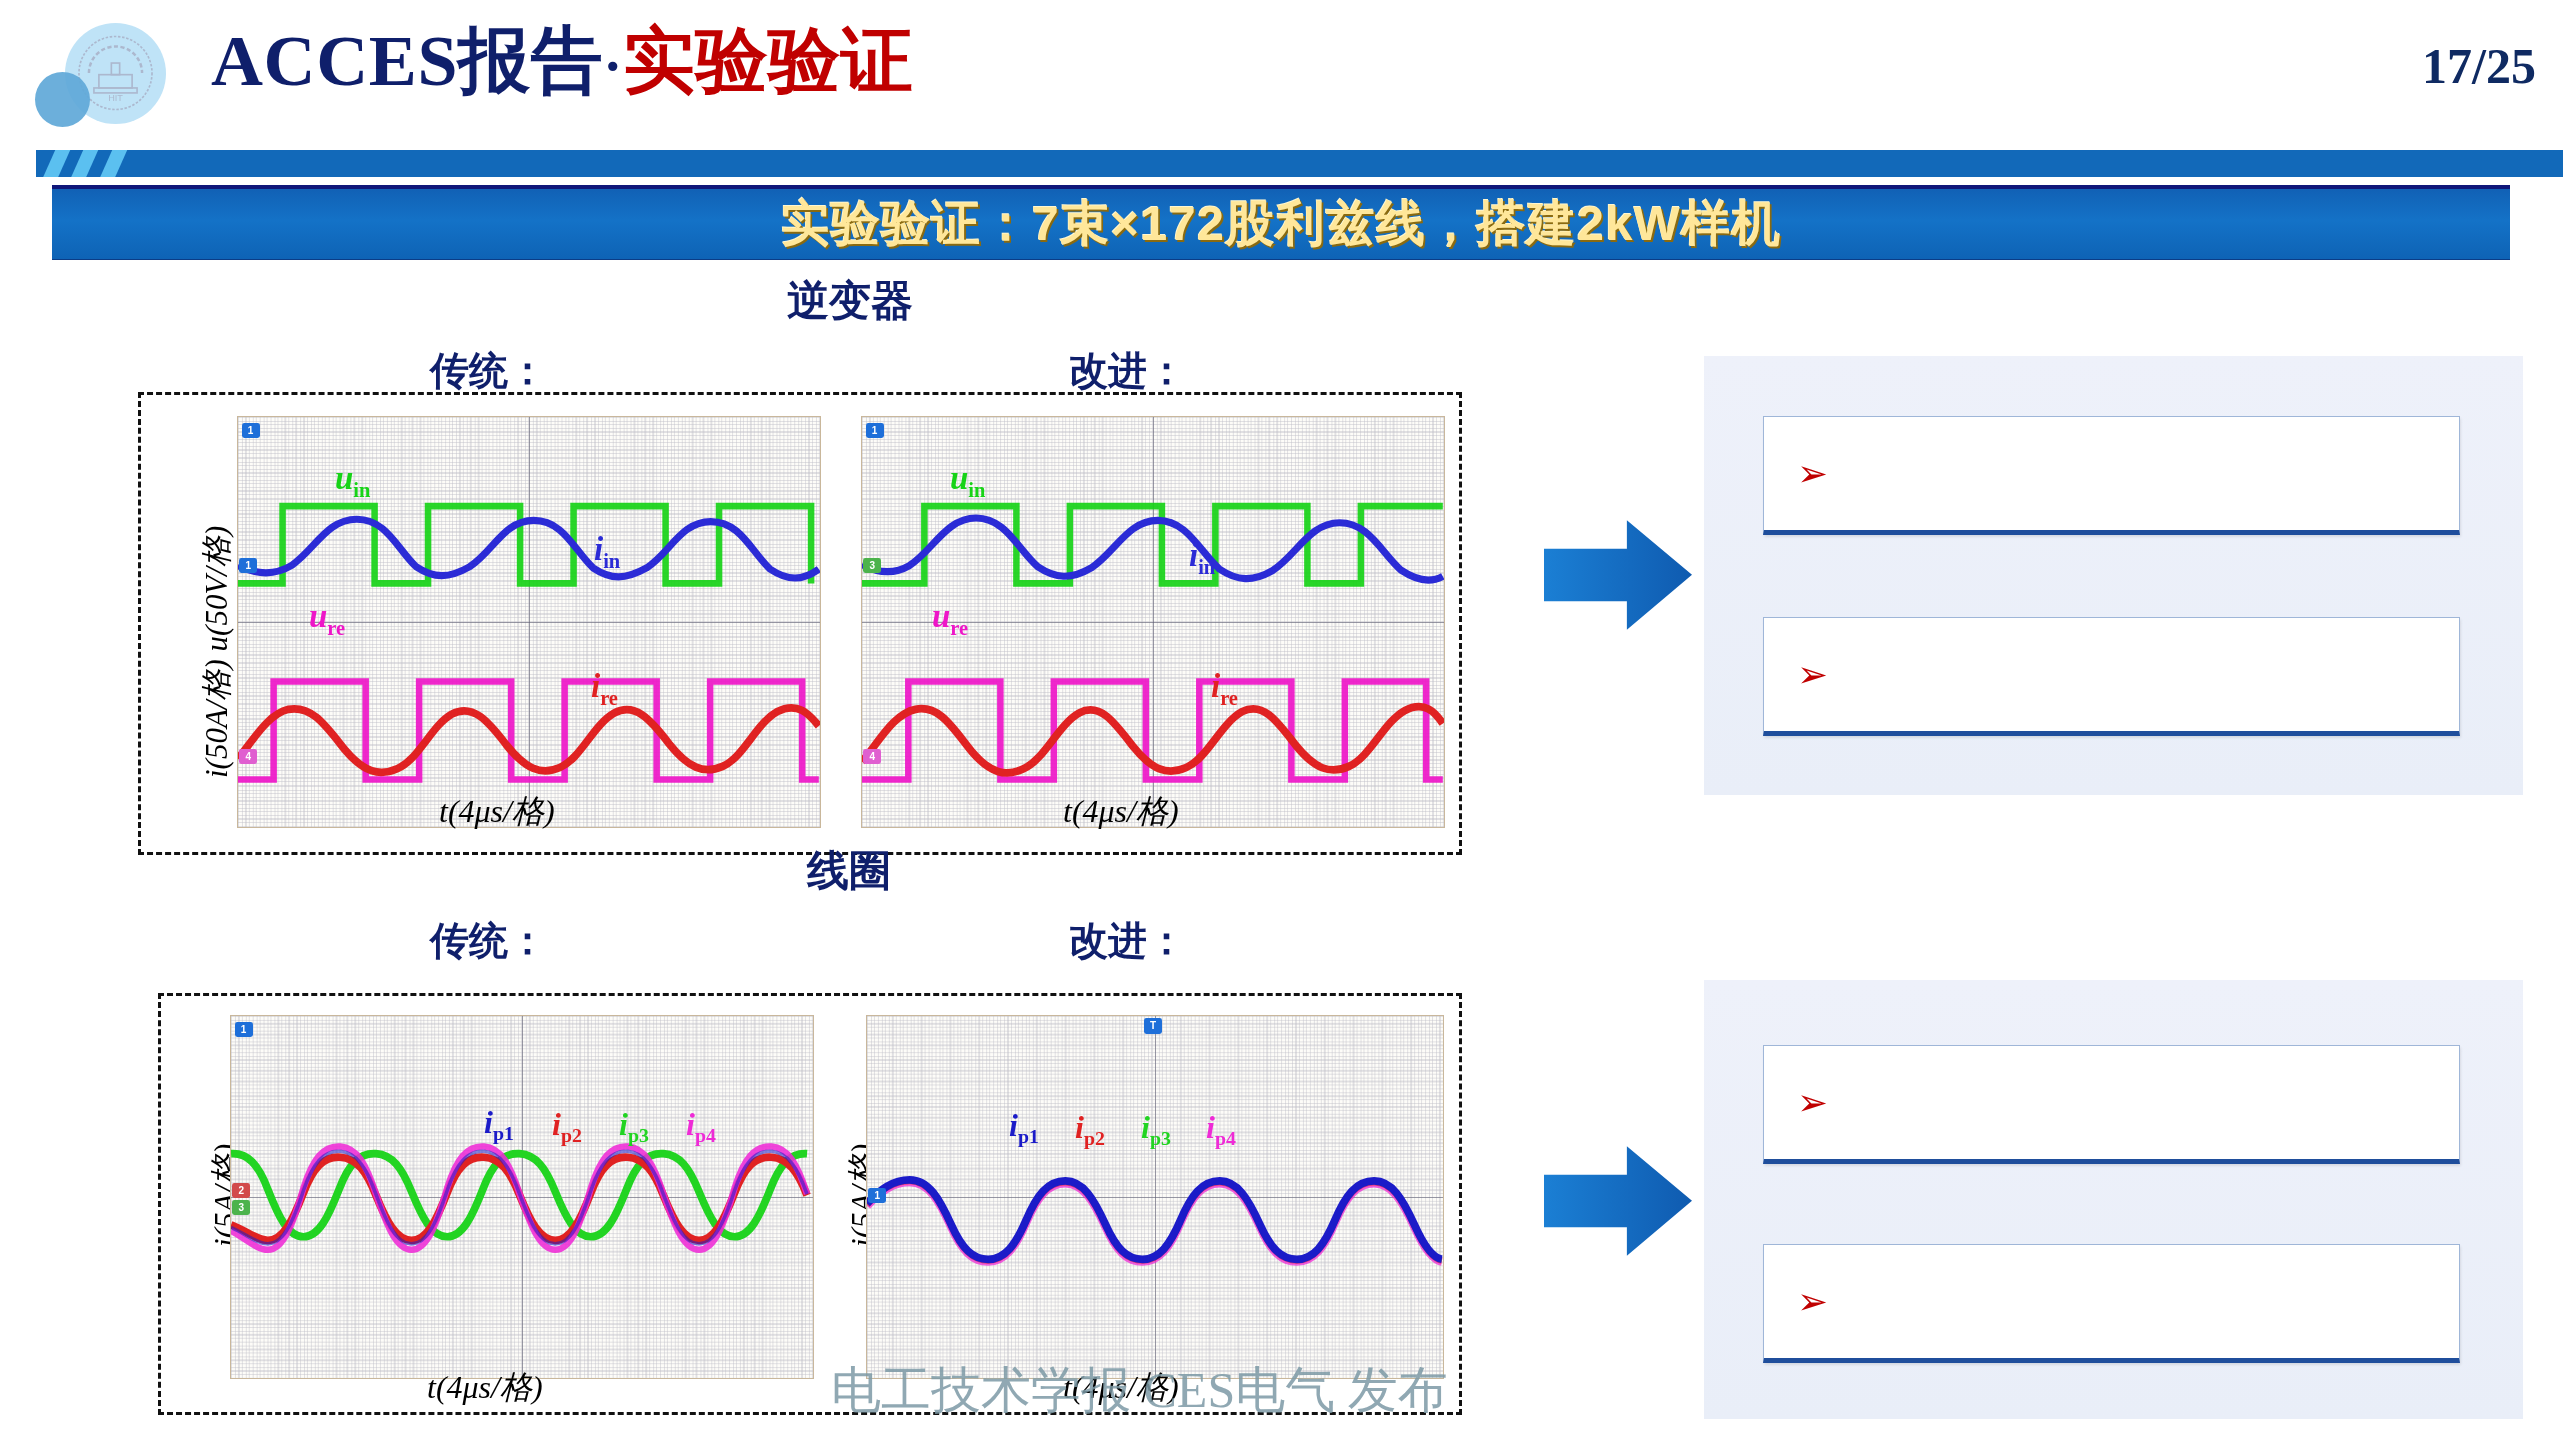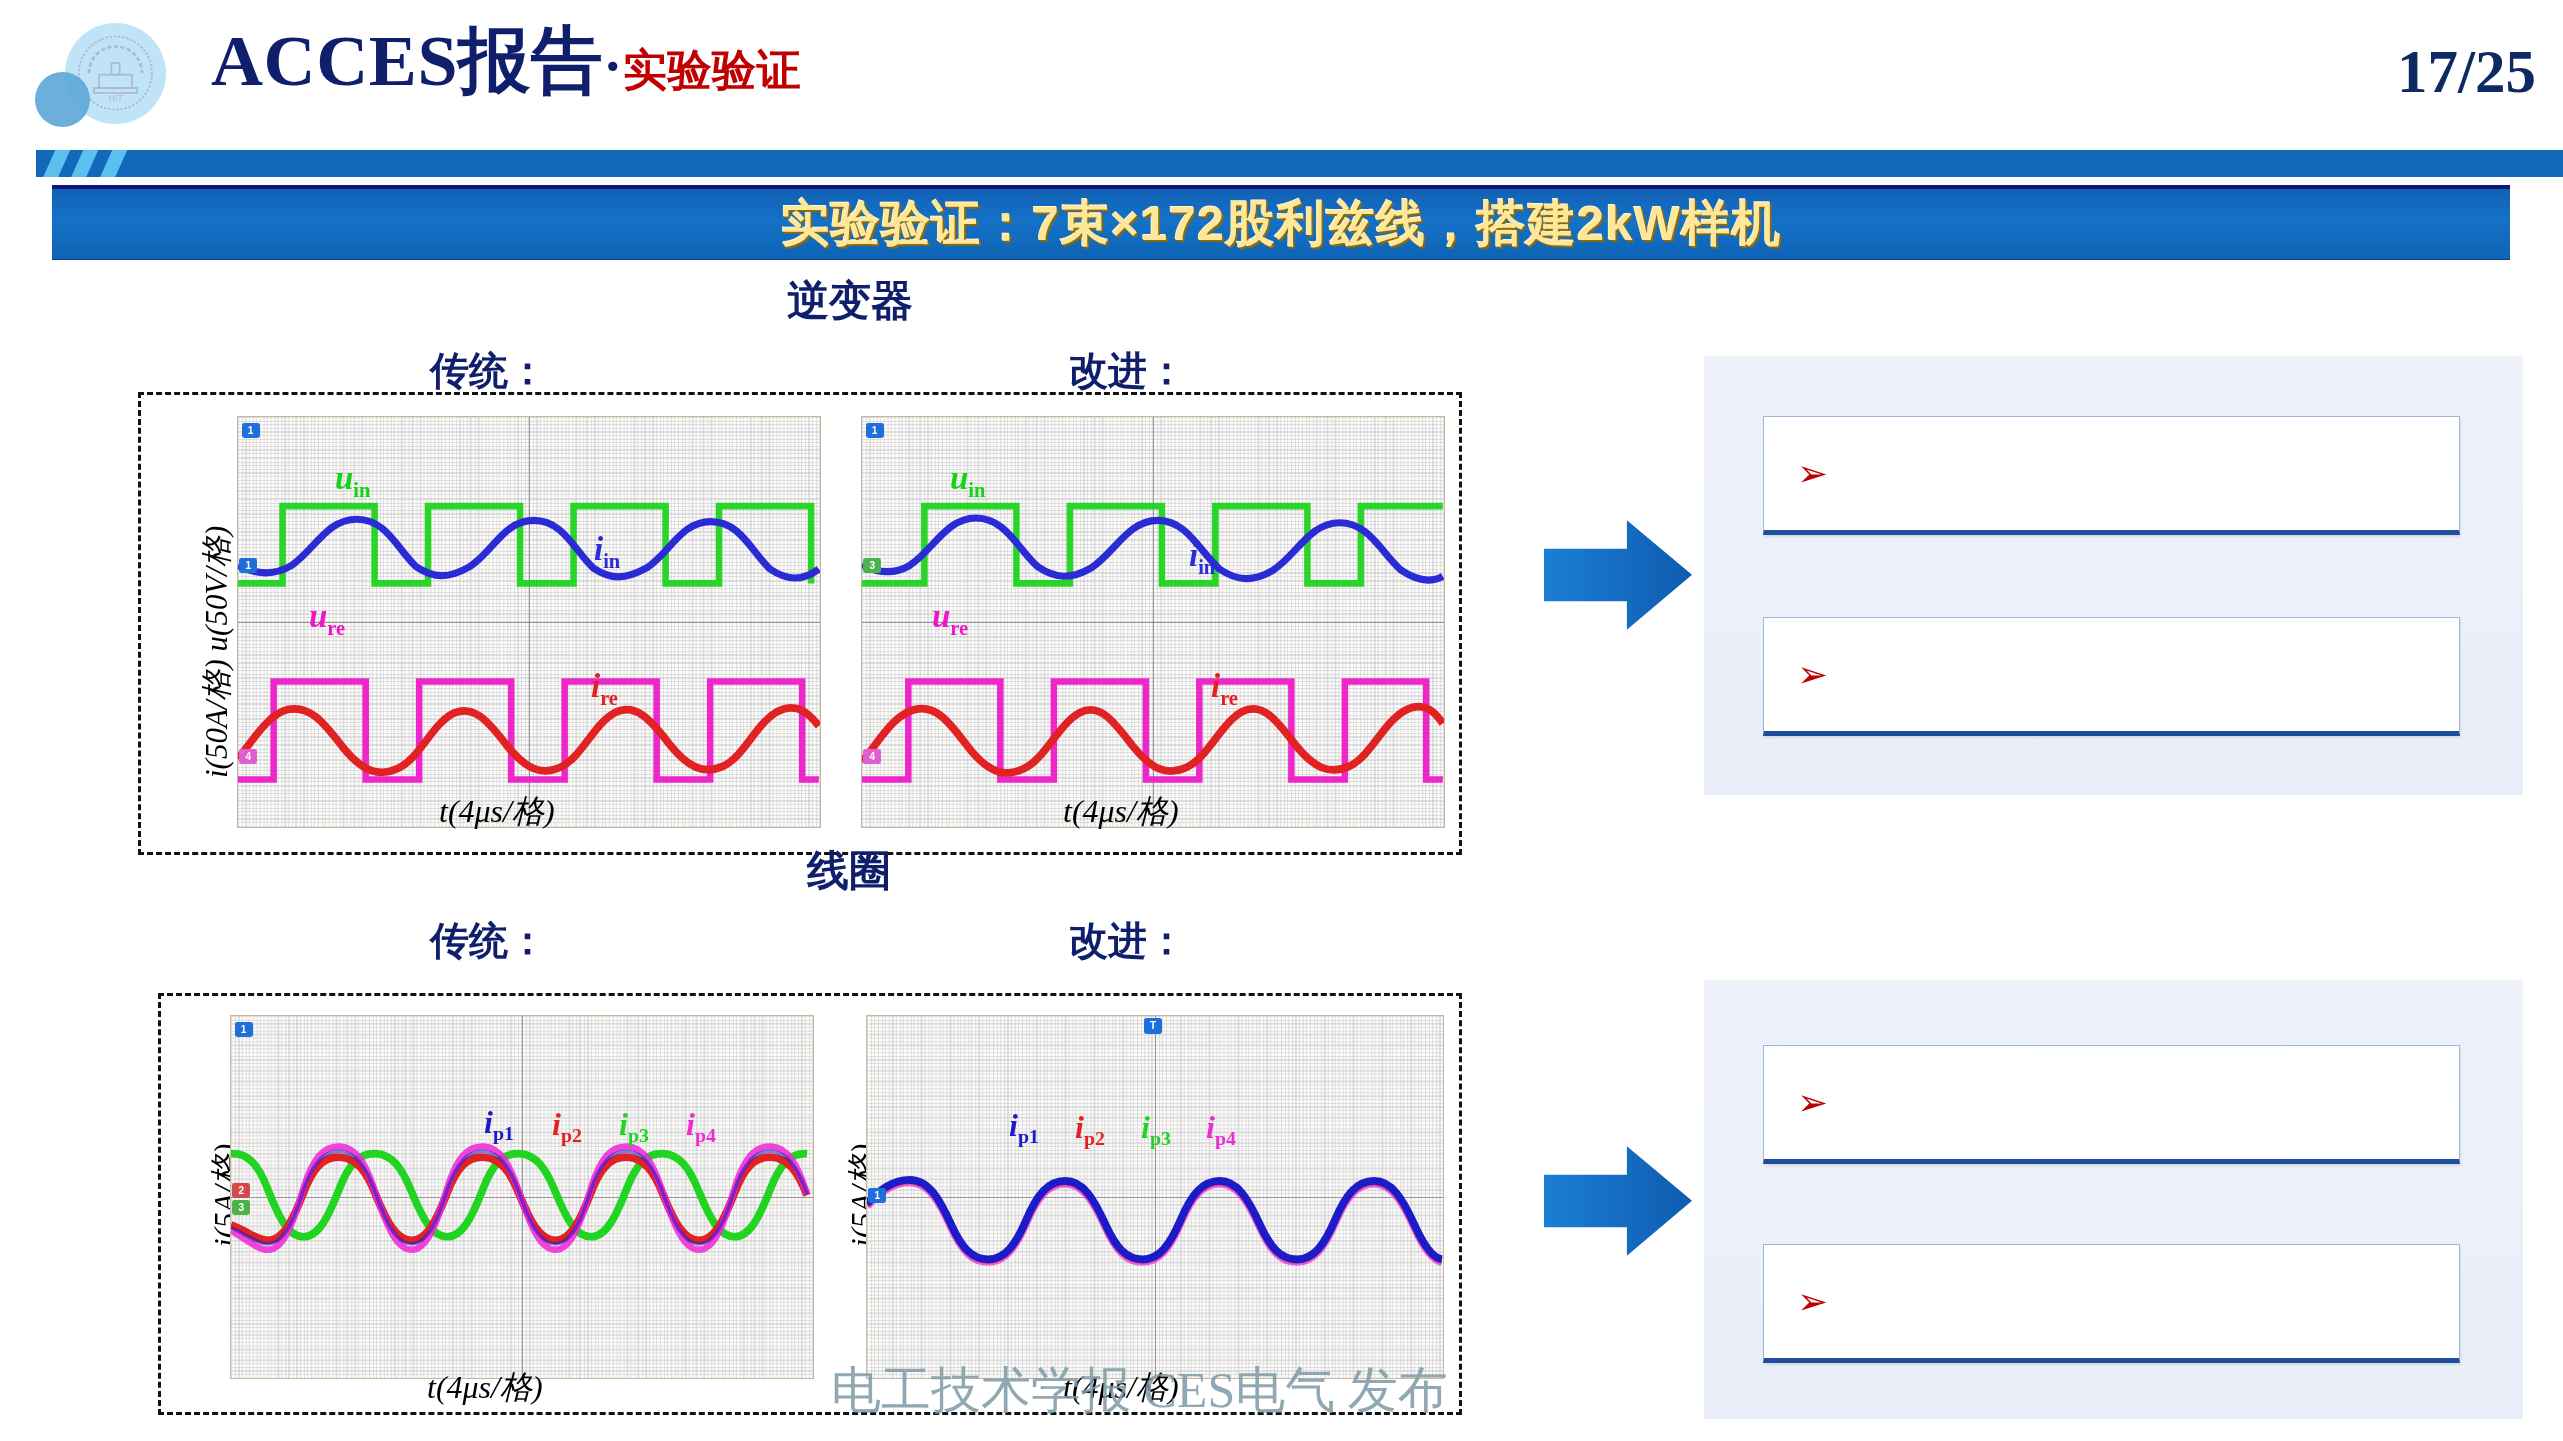--- a/index.html
+++ b/index.html
@@ -12,23 +12,23 @@
                background:#bfe3f7;}
   #logo .c-small{position:absolute;left:16.6px;top:55px;width:55px;height:55px;border-radius:50%;
                  background:#5fa8d8;opacity:.92;}
   #logo .crest{position:absolute;left:56px;top:13px;width:83px;height:86px;opacity:.35;}
 
   #title-main{position:absolute;left:211px;top:13px;white-space:nowrap;
               font-size:72px;font-weight:bold;color:#0f1f6b;letter-spacing:0.6px;
               font-family:"Liberation Serif","DejaVu Serif",serif;}
   #title-main .blue{color:#0f1f6b;}
   #title-main .dot{color:#0f1f6b;font-size:57px;}
-  #title-main .red{color:#c00000;font-family:"Liberation Sans","DejaVu Sans",sans-serif;font-size:44px;}
-
-  #page-num{position:absolute;right:27px;top:37px;font-size:61px;font-weight:bold;color:#0f2a62;
+  #title-main .red{color:#c00000;font-family:"Liberation Sans","DejaVu Sans",sans-serif;font-size:72px;}
+
+  #page-num{position:absolute;right:27px;top:37px;font-size:50px;font-weight:bold;color:#0f2a62;
             font-family:"Liberation Serif","DejaVu Serif",serif;}
 
   #hdr-bar{position:absolute;left:36px;top:150px;right:0;height:27px;background:#1269b9;}
   #hdr-bar .stripes{position:absolute;left:7.1px;top:0;width:107px;height:27px;overflow:hidden;}
   #hdr-bar .stripes i{position:absolute;top:-3.6px;width:15.4px;height:36px;background:#5bc0f0;
                       transform:skewX(-24deg);}
 
   
   #banner{position:absolute;left:52px;top:185px;width:2458px;height:70px;
           background:linear-gradient(180deg,#1161b5 0%,#1472c7 45%,#0e63b5 100%);

